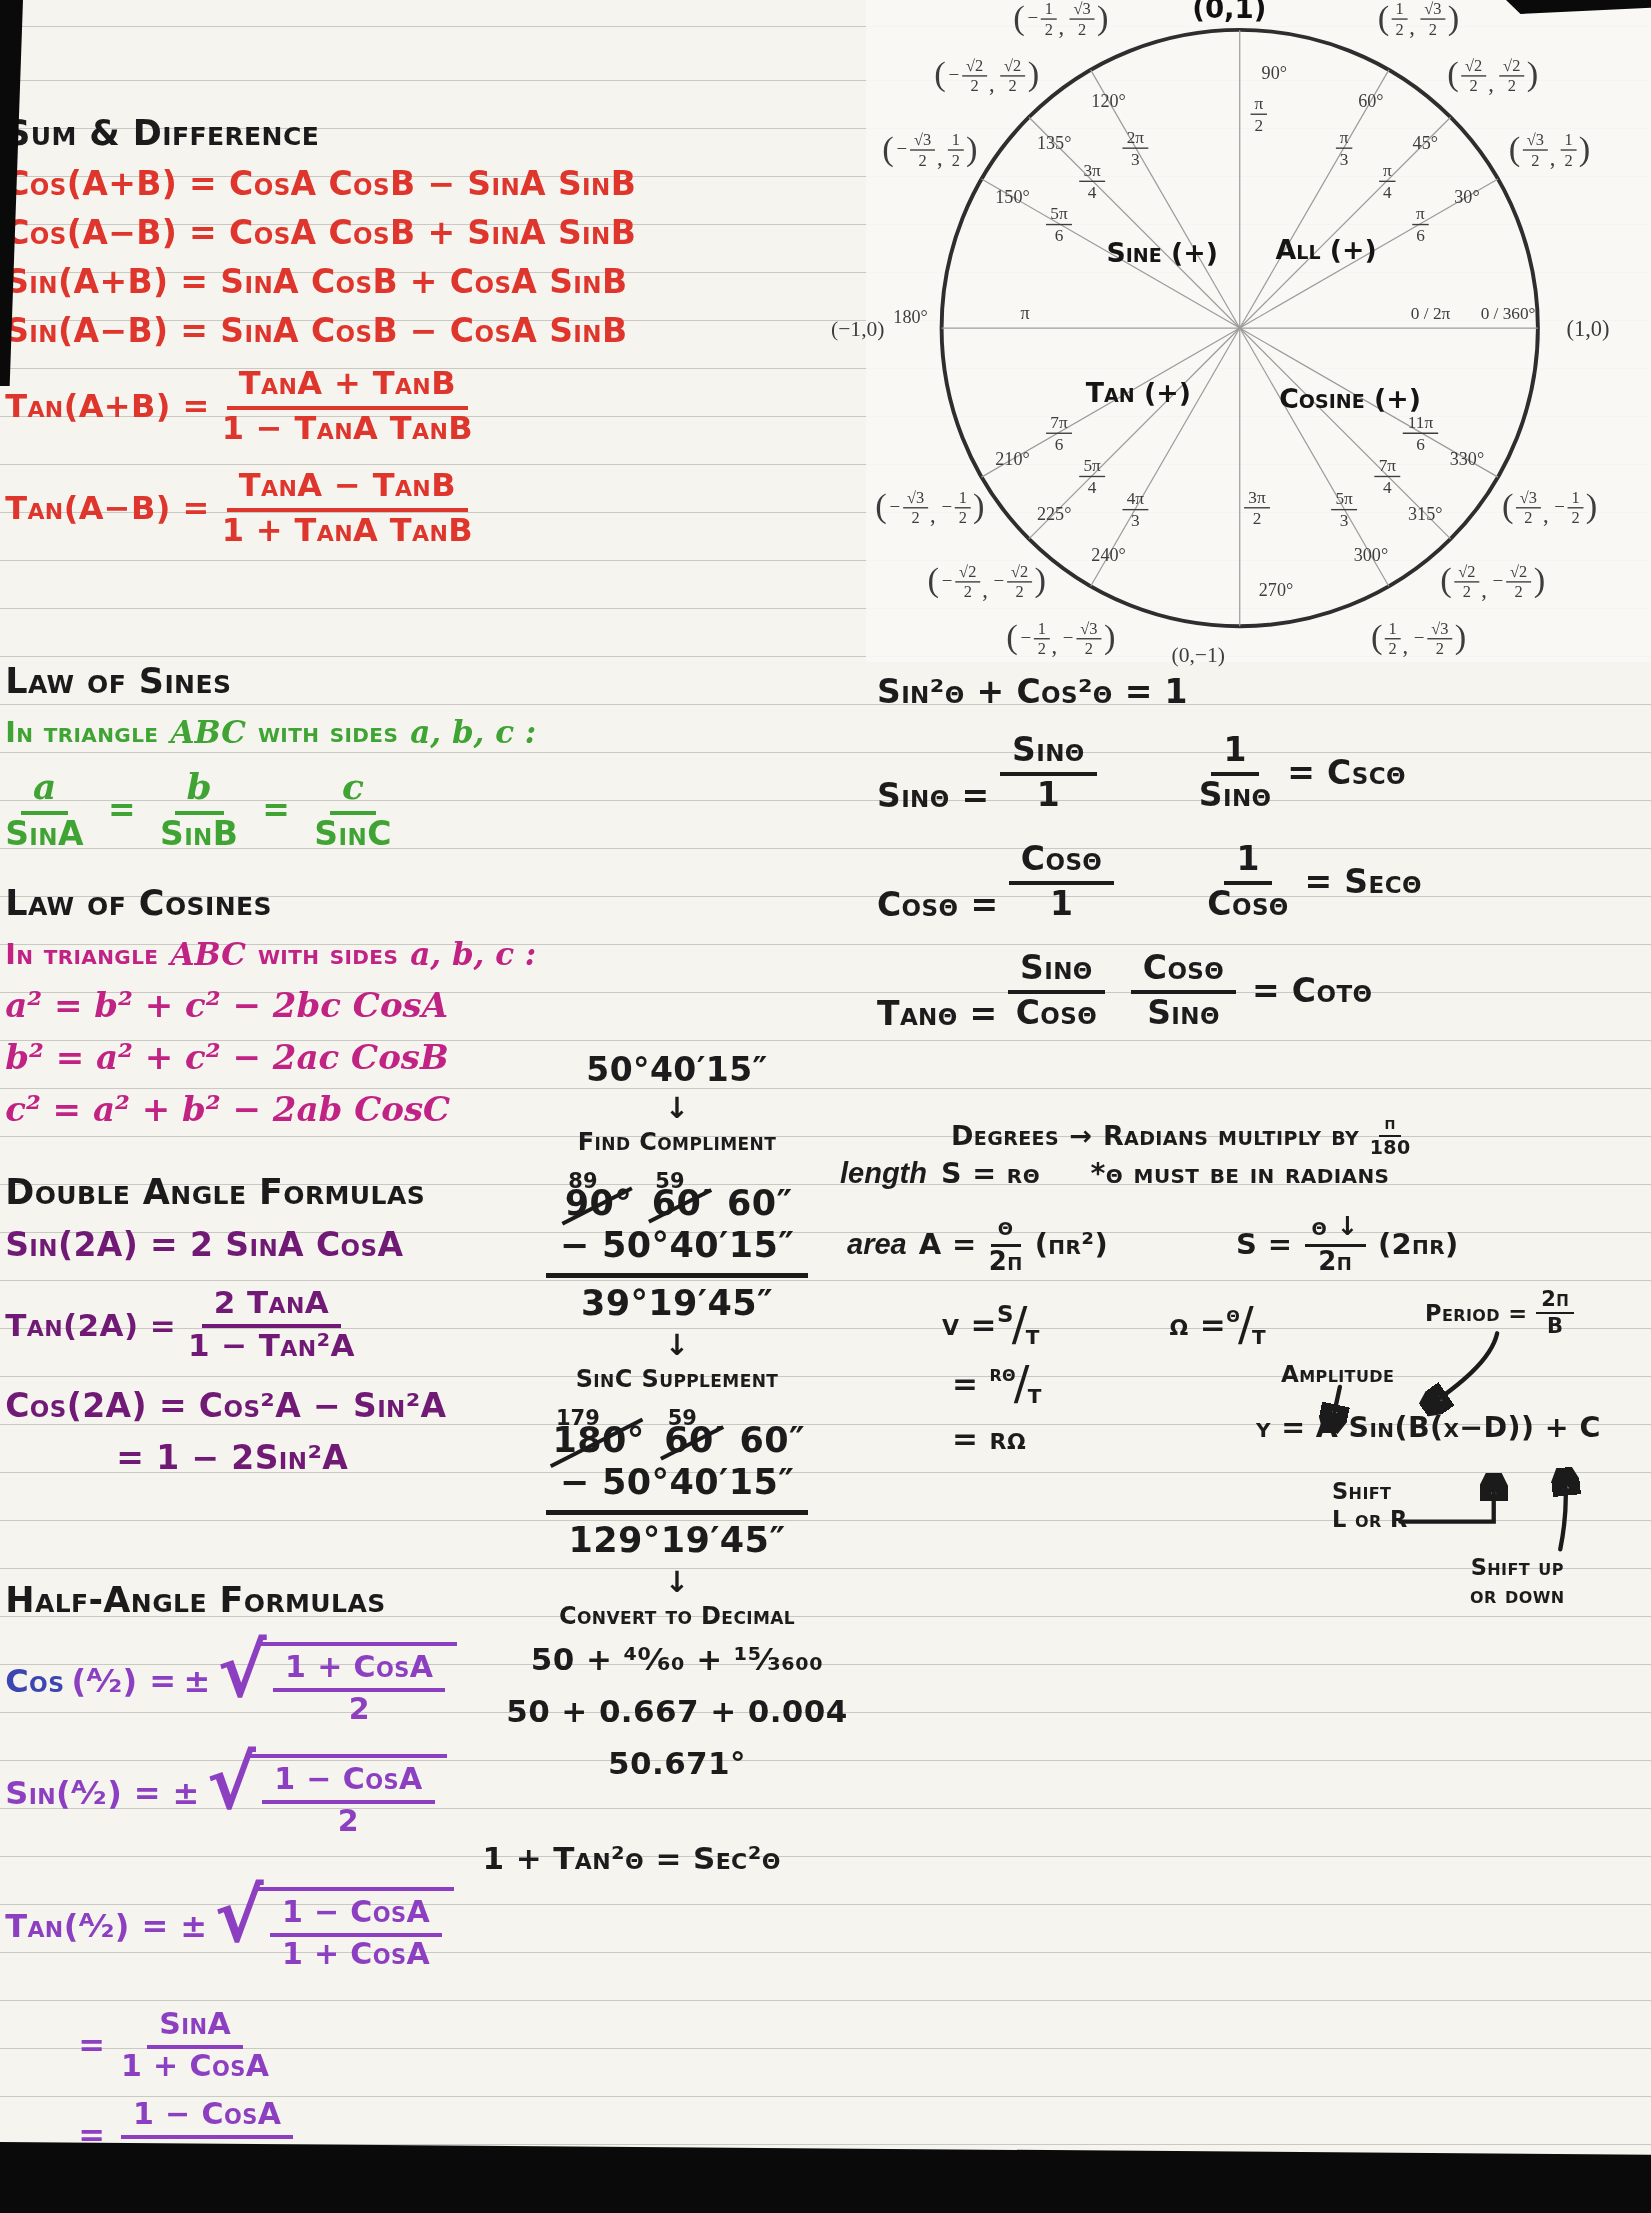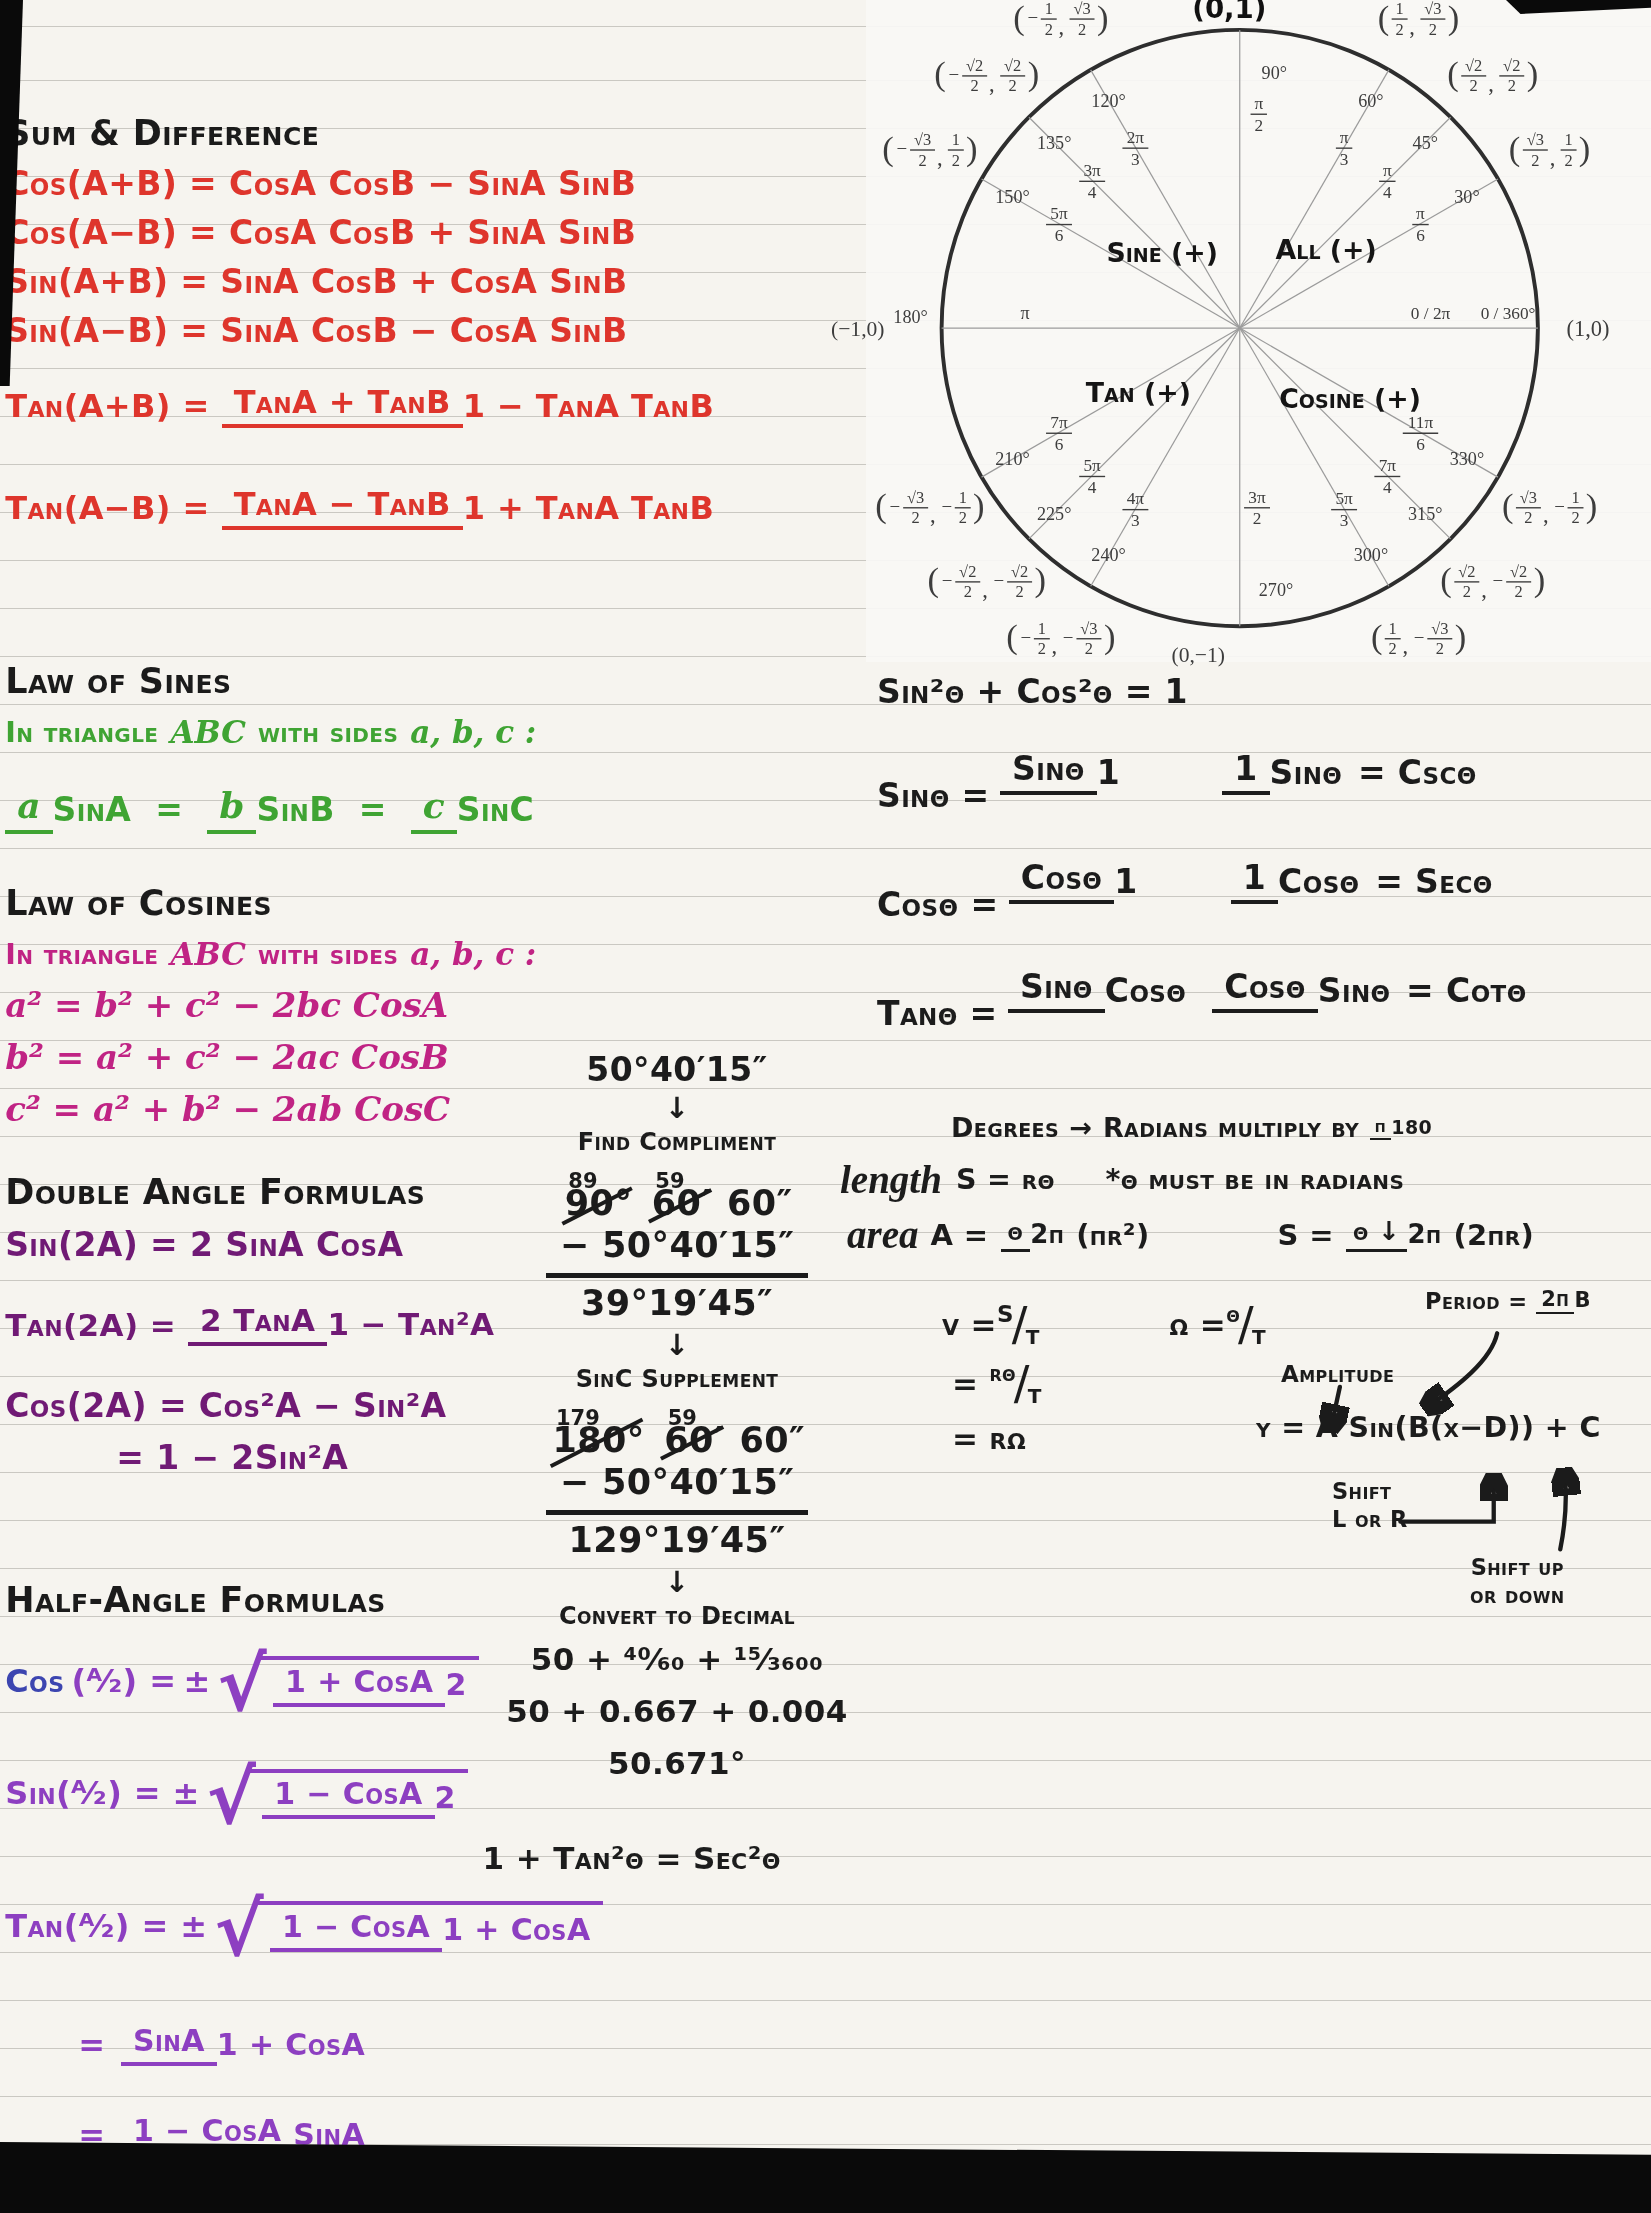--- a/index.html
+++ b/index.html
@@ -21,21 +21,21 @@
   .black-sliver-topright{position:absolute;left:1506px;top:0;width:145px;height:14px;background:#0a0a0a;
     clip-path:polygon(0 0,100% 0,100% 55%,10% 100%);}
 
   .line{display:flex;align-items:center;white-space:nowrap;}
   .heading{font-size:35px;height:52px;display:flex;align-items:center;color:#1b1b1b;}
   .red{color:#de352c;} .green{color:#3fa433;} .mag{color:#c02384;}
   .org{color:#701a75;} .pur{color:#8d3fc1;} .blue{color:#3c45b0;}
   .script{font-family:"DejaVu Serif",serif;font-style:italic;font-variant:normal;letter-spacing:0;}
   .f40{font-size:33px;height:49px;}
   .fline{height:102px;gap:12px;}
-  .frac{display:inline-flex;flex-direction:row;align-items:center;vertical-align:middle;line-height:1.15;}
+  .frac{display:inline-flex;flex-direction:column;align-items:center;vertical-align:middle;line-height:1.15;}
   .frac>.num{border-bottom:4.3px solid currentColor;padding:0 12px 3.5px;}
   .frac>.den{padding-top:0;}
   .sqrt{display:inline-flex;align-items:flex-start;}
   .sqrt>.sign{font-size:2.3em;line-height:0.85;margin-right:-6px;transform:translateY(5.2px);}
   .sqrt>.rad{border-top:4.3px solid currentColor;padding:4.3px 12px 0;margin-top:7px;}
 
   
   #sec-sumdiff{left:5.2px;top:107px;}
   #sec-sumdiff .fline{font-size:32px;}
   
@@ -79,21 +79,21 @@
   .r-row{display:flex;align-items:center;height:109px;font-size:33px;white-space:nowrap;}
   .r-row .lhs{margin-right:10.4px;margin-top:45px;}
   .r-row .rhs{margin-left:15.6px;}
   .sp-wide{width:102px;} .sp-mid{width:93px;} .sp-narrow{width:26px;}
   
   #sec-radians{left:840px;top:1112px;width:809px;position:absolute;}
   .rad-title{position:absolute;left:111px;top:0;font-size:27px;display:flex;align-items:center;gap:10.4px;}
   .rad-title .frac{font-size:19px;}
   .rad-title .frac>.num{border-bottom-width:2.6px;padding:0 5.2px 0.9px;}
   .rad-len{position:absolute;left:0;top:45px;font-size:28.5px;display:flex;align-items:center;gap:14px;}
-  .cursive{font-family:Liberation Serif, serif;font-style:italic;font-variant:normal;font-size:39px;letter-spacing:0;}
+  .cursive{font-family:Liberation Sans, sans-serif;font-style:italic;font-variant:normal;font-size:29px;letter-spacing:0;}
   .rad-area{position:absolute;left:7px;top:100px;font-size:29px;display:flex;align-items:center;gap:12px;}
   .rad-area .frac{font-size:26px;}
   .rad-area .frac>.num{border-bottom-width:3.5px;padding:0 7px 1.7px;}
   .gap150{width:104px;}
   .rad-v{position:absolute;left:102px;top:185px;font-size:31px;display:flex;align-items:center;}
   .slashfrac{display:inline-flex;align-items:center;letter-spacing:0;}
   .slashfrac .su{font-size:0.74em;transform:translateY(-0.45em);}
   .slashfrac .sl{font-size:1.5em;font-weight:400;margin:0 -1.7px;}
   .slashfrac .sb{font-size:0.9em;transform:translateY(0.35em);}
   .rad-v2{position:absolute;left:112px;top:244px;font-size:31px;display:flex;align-items:center;}

